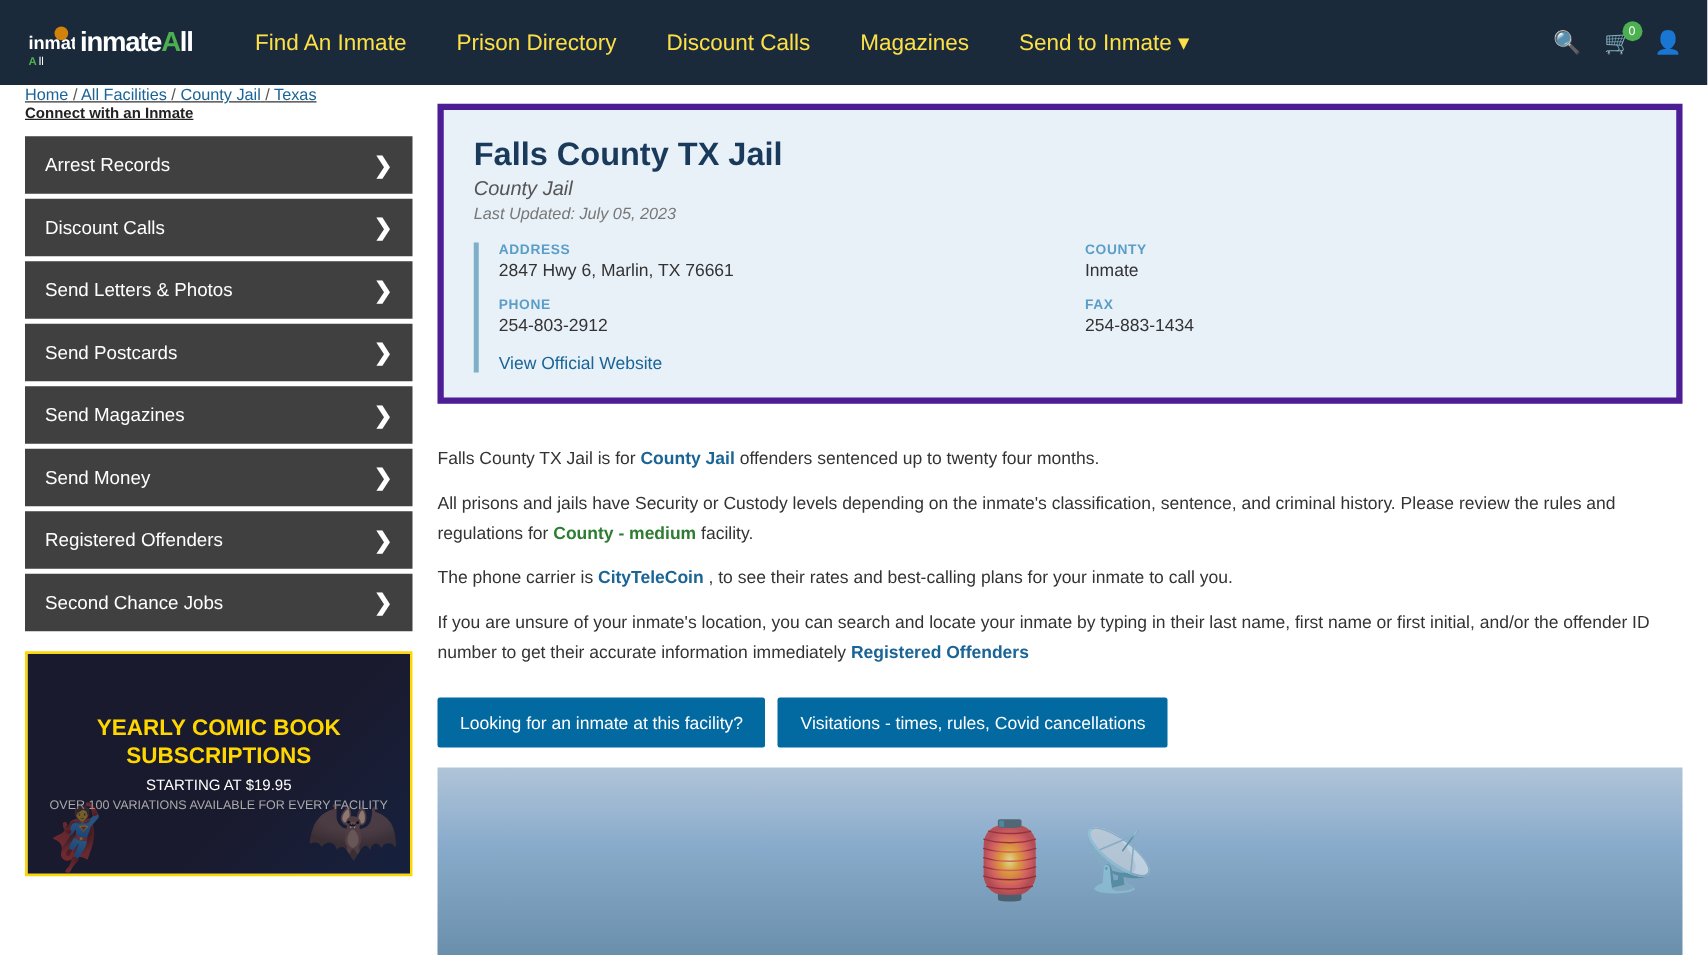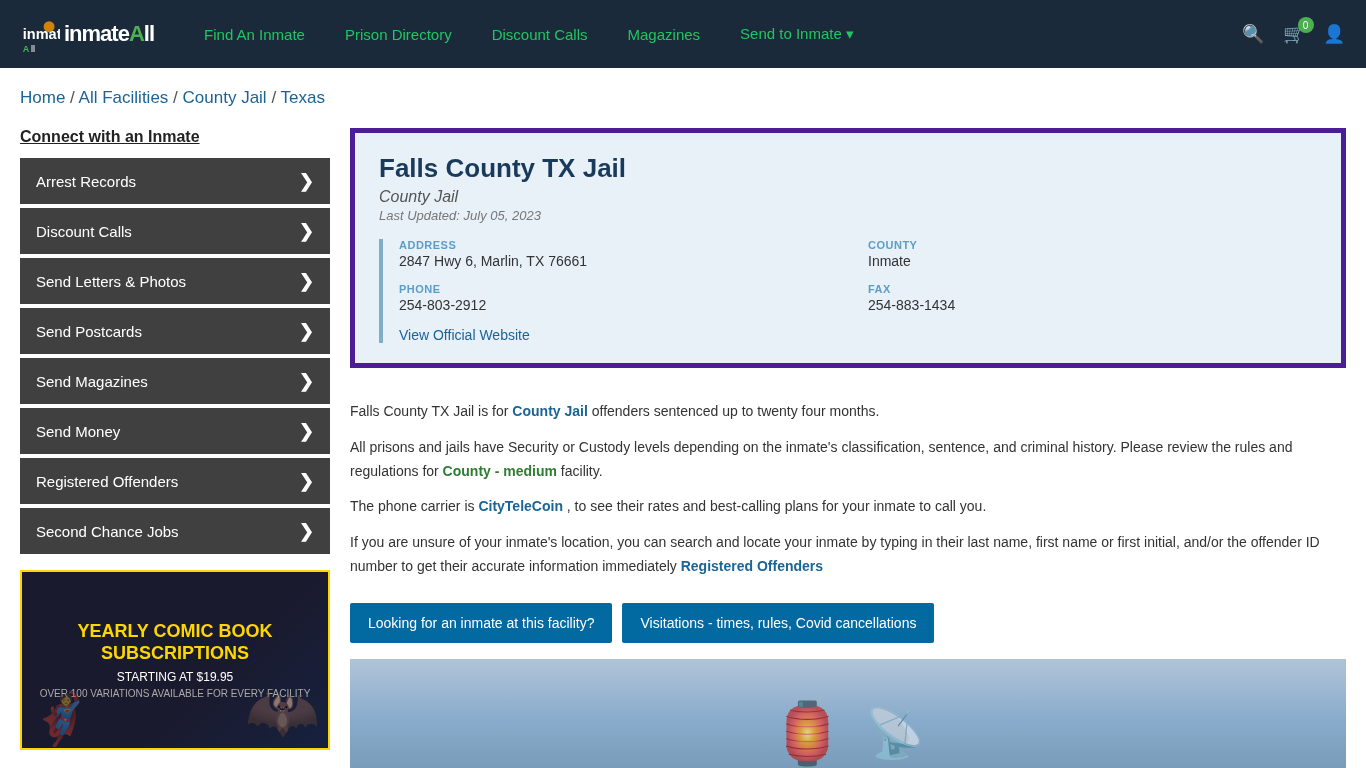--- a/index.html
+++ b/index.html
@@ -33,23 +33,23 @@
       height: 40px;
       margin-right: 4px;
     }
     nav {
       display: flex;
       align-items: center;
       gap: 40px;
       flex: 1;
     }
     nav a {
-      color: #22c55e;
-      text-decoration: none;
-      font-size: 15px;
+      color: #fde047;
+      text-decoration: none;
+      font-size: 18px;
       white-space: nowrap;
     }
     .send-to-inmate {
       display: flex;
       align-items: center;
       gap: 4px;
     }
     .header-icons {
       display: flex;
       align-items: center;
@@ -74,22 +74,23 @@
       width: 16px;
       height: 16px;
       font-size: 10px;
       display: flex;
       align-items: center;
       justify-content: center;
     }
 
     
     .breadcrumb {
-      padding: 20px 20px;
-      font-size: 17px;
+      padding: 0 20px;
+      font-size: 13px;
+      text-decoration: underline;
     }
     .breadcrumb a {
       color: #1a6496;
       text-decoration: none;
     }
     .breadcrumb span { color: #555; }
 
     
     .main-layout {
       display: flex;
@@ -97,21 +98,21 @@
       gap: 20px;
       max-width: 1366px;
     }
 
     
     .sidebar {
       width: 310px;
       flex-shrink: 0;
     }
     .sidebar-title {
-      font-size: 16px;
+      font-size: 12px;
       font-weight: bold;
       text-decoration: underline;
       margin-bottom: 12px;
       color: #222;
     }
     .sidebar-menu {
       display: flex;
       flex-direction: column;
       gap: 4px;
       margin-bottom: 16px;

